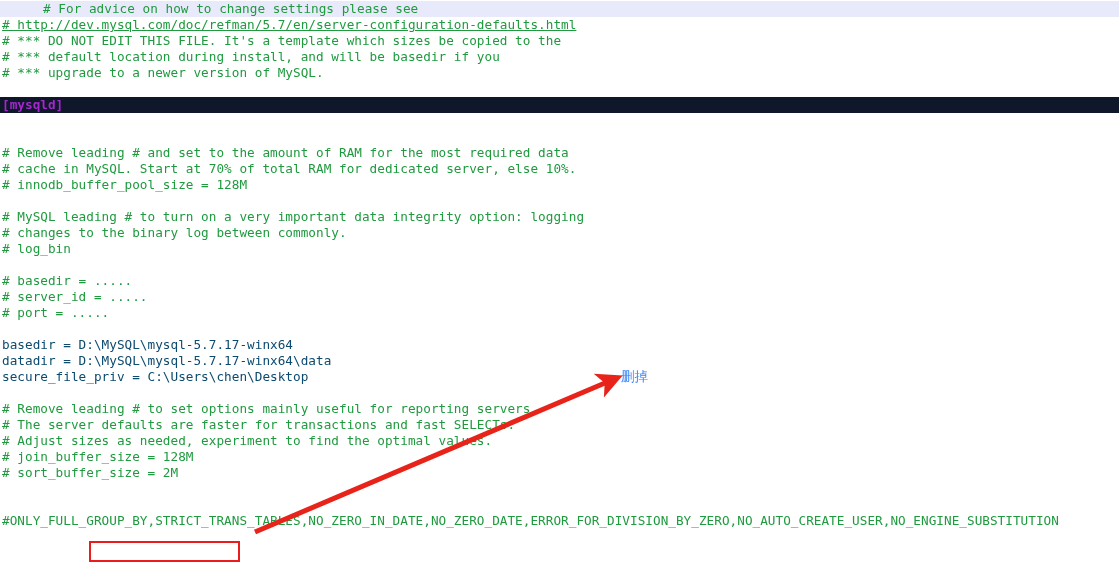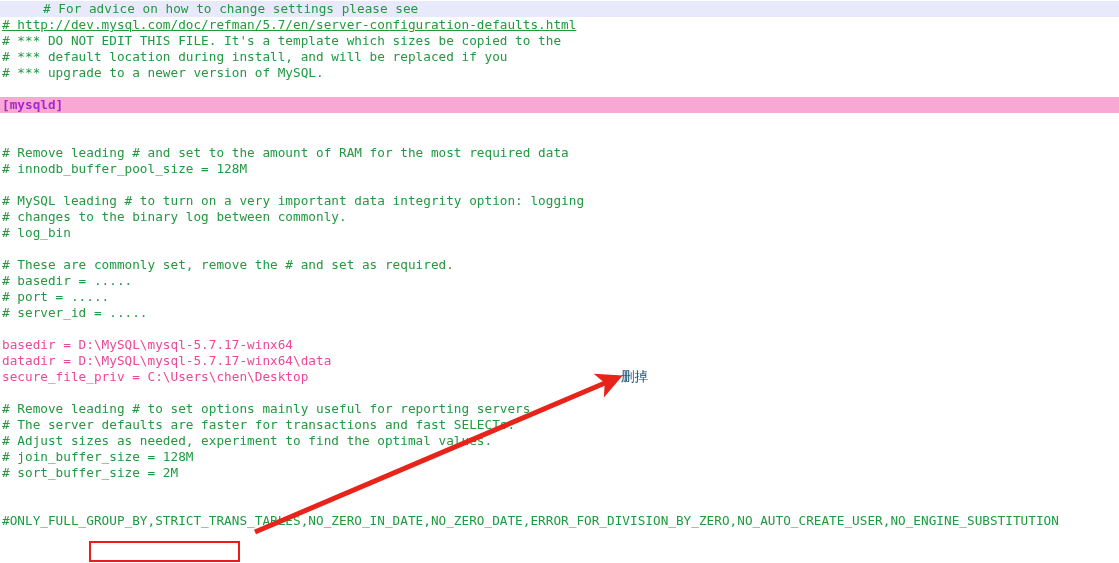--- a/index.html
+++ b/index.html
@@ -32,21 +32,21 @@
     font-size: 12.7px;
     letter-spacing: 0.02px;
     white-space: pre;
     color: #000000;
     padding-left: 2px;
     box-sizing: border-box;
   }
   .line.comment { color: #1f9a3f; }
   .line.section { color: #a626cf; font-weight: bold; background: #e9e9fc; }
   .line.hl-lav   { background: #e9e9fc; padding-left: 43px; }
-  .line.plain    { color: #ec4899; }
+  .line.plain    { color: #0c4a6e; }
   .line.blank    { color: transparent; }
   .u { text-decoration: underline; }
 
   
   .overlay {
     position: absolute;
     inset: 0;
     pointer-events: none;
   }
   .annot-text {
@@ -66,37 +66,37 @@
 </style>
 </head>
 <body>
 
 <div id="editor">
 
   <div class="code" id="code-lines">
       <div class="line comment hl-lav" style="background: rgb(233, 233, 252);"># For advice on how to change settings please see</div>
       <div class="line comment"><span class="u"># http://dev.mysql.com/doc/refman/5.7/en/server-configuration-defaults.html</span></div>
       <div class="line comment"># *** DO NOT EDIT THIS FILE. It's a template which sizes be copied to the</div>
-      <div class="line comment"># *** default location during install, and will be replaced if you</div>
+      <div class="line comment"># *** default location during install, and will be basedir if you</div>
       <div class="line comment"># *** upgrade to a newer version of MySQL.</div>
       <div class="line blank"></div>
-      <div class="line section" style="background: #f9a8d4;">[mysqld]</div>
+      <div class="line section" style="background: #0f172a;">[mysqld]</div>
       <div class="line blank"></div>
       <div class="line blank"></div>
       <div class="line comment"># Remove leading # and set to the amount of RAM for the most required data</div>
+      <div class="line comment"># cache in MySQL. Start at 70% of total RAM for dedicated server, else 10%.</div>
       <div class="line comment"># innodb_buffer_pool_size = 128M</div>
       <div class="line blank"></div>
       <div class="line comment"># MySQL leading # to turn on a very important data integrity option: logging</div>
       <div class="line comment"># changes to the binary log between commonly.</div>
       <div class="line comment"># log_bin</div>
       <div class="line blank"></div>
-      <div class="line comment"># These are commonly set, remove the # and set as required.</div>
       <div class="line comment"># basedir = .....</div>
+      <div class="line comment"># server_id = .....</div>
       <div class="line comment"># port = .....</div>
-      <div class="line comment"># server_id = .....</div>
       <div class="line blank"></div>
       <div class="line plain">basedir = D:\MySQL\mysql-5.7.17-winx64</div>
       <div class="line plain">datadir = D:\MySQL\mysql-5.7.17-winx64\data</div>
       <div class="line plain">secure_file_priv = C:\Users\chen\Desktop</div>
       <div class="line blank"></div>
       <div class="line comment"># Remove leading # to set options mainly useful for reporting servers.</div>
       <div class="line comment"># The server defaults are faster for transactions and fast SELECTs.</div>
       <div class="line comment"># Adjust sizes as needed, experiment to find the optimal values.</div>
       <div class="line comment"># join_buffer_size = 128M</div>
       <div class="line comment"># sort_buffer_size = 2M</div>
@@ -109,15 +109,15 @@
     <defs>
       <marker id="ahead" markerWidth="5.2" markerHeight="5.2" refX="1.6" refY="2.6" orient="auto" markerUnits="strokeWidth">
         <path d="M0,0 L5.2,2.6 L0,5.2 L1.3,2.6 z" fill="#e8241a"></path>
       </marker>
     </defs>
     <line id="annot-arrow" x1="255" y1="532" x2="606.1191918326492" y2="382.48495952181145" stroke="#e8241a" stroke-width="5" marker-end="url(#ahead)"></line>
   </svg>
 
   <div class="redbox" id="annot-box" style="left: 89px; top: 541px; width: 151px; height: 21px; border-color: rgb(237, 28, 28);"></div>
 
-  <div class="annot-text" id="annot-label" style="left: 621px; top: 368px; color: #0c4a6e;">删掉</div>
+  <div class="annot-text" id="annot-label" style="left: 621px; top: 368px; color: #3b82f6;">删掉</div>
 
 </div>
 
 </body></html>

